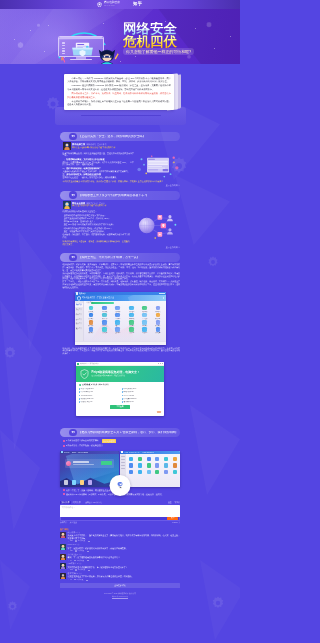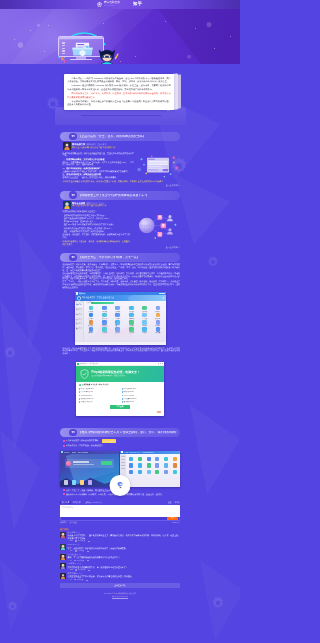--- a/index.html
+++ b/index.html
@@ -395,20 +395,25 @@
 <path d="M9 16c3-4 9-6 13-6s10 2 13 6c-2 3-7 4-13 4s-11-1-13-4z" fill="#0a1440"></path>
 <ellipse cx="22" cy="23" rx="8.5" ry="6.5" fill="#f6d6b8"></ellipse>
 <rect x="12" y="19" width="20" height="4" rx="2" fill="#1b2f78"></rect>
 <circle cx="17.5" cy="21" r="1.4" fill="#fff"></circle>
         <circle cx="26.5" cy="21" r="1.4" fill="#fff"></circle>
 <path d="M22 30c9 0 15 6 15 14v8H7v-8c0-8 6-14 15-14z" fill="#14235c"></path>
 <path d="M22 31c5 0 9 2 11 5l-11 7-11-7c2-3 6-5 11-5z" fill="#2ad6e8"></path>
 <path d="M14 36l8 5 8-5-8 10z" fill="#0d1a4a"></path>
 <path d="M36 24l6-10 1 3-5 9z" fill="#ffc24a"></path>
 </svg>
+<div class="herotitle">
+<div class="ht1">网络安全</div>
+<div class="ht2">危机四伏</div>
+<div class="ht3">你又怎能了解爱他一样正的可怕和呢?</div>
+</div>
 </div>
     <div class="main">
 <div class="introwrap">
 <div class="laptopbase">
           <div class="lb-bar"></div>
         </div>
 <div class="paper2"></div>
 <div class="paper1"></div>
 <div class="introcard">
 <p>今年 5 月起，一场名为 WannaCry 的勒索病毒席卷全球，超过 150 个国家的数十万台电脑遭受攻击，用户文件被加密，只有向黑客支付比特币赎金才能解锁，学校、医院、加油站、政府机构等纷纷中招，损失惨重。</p>

